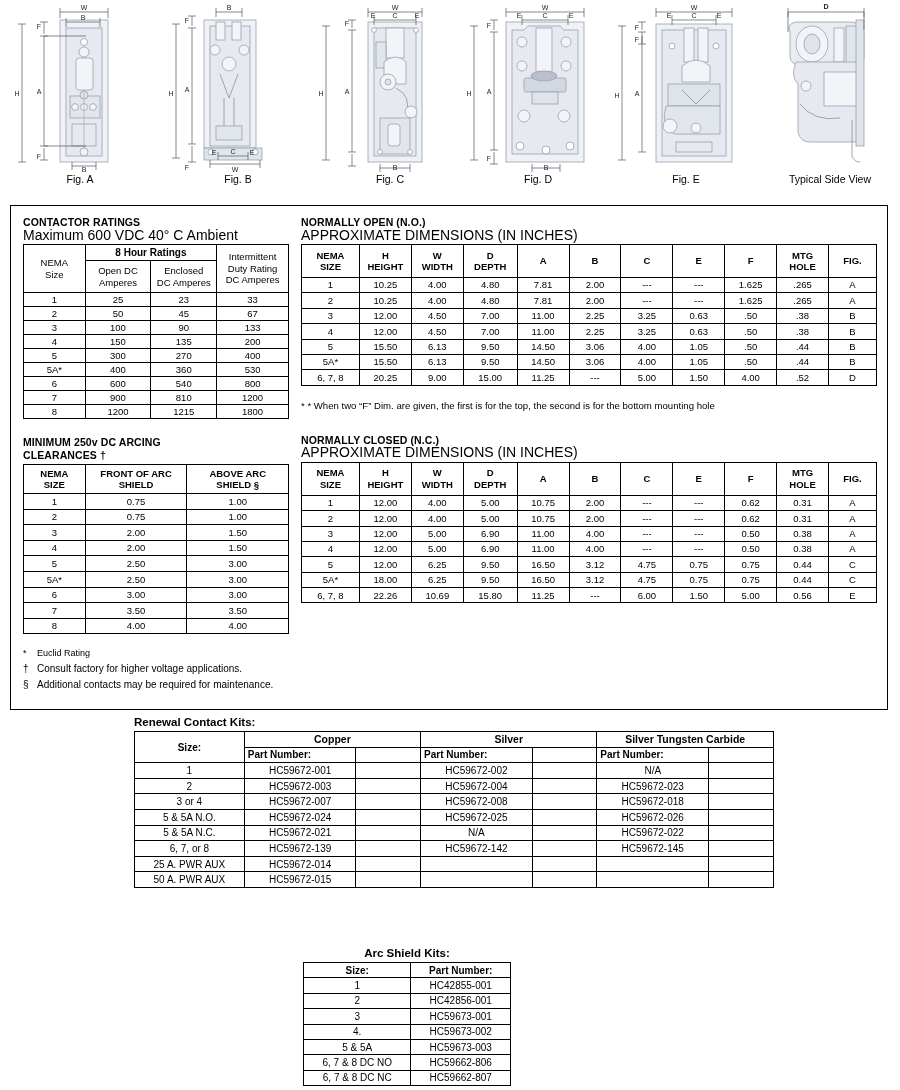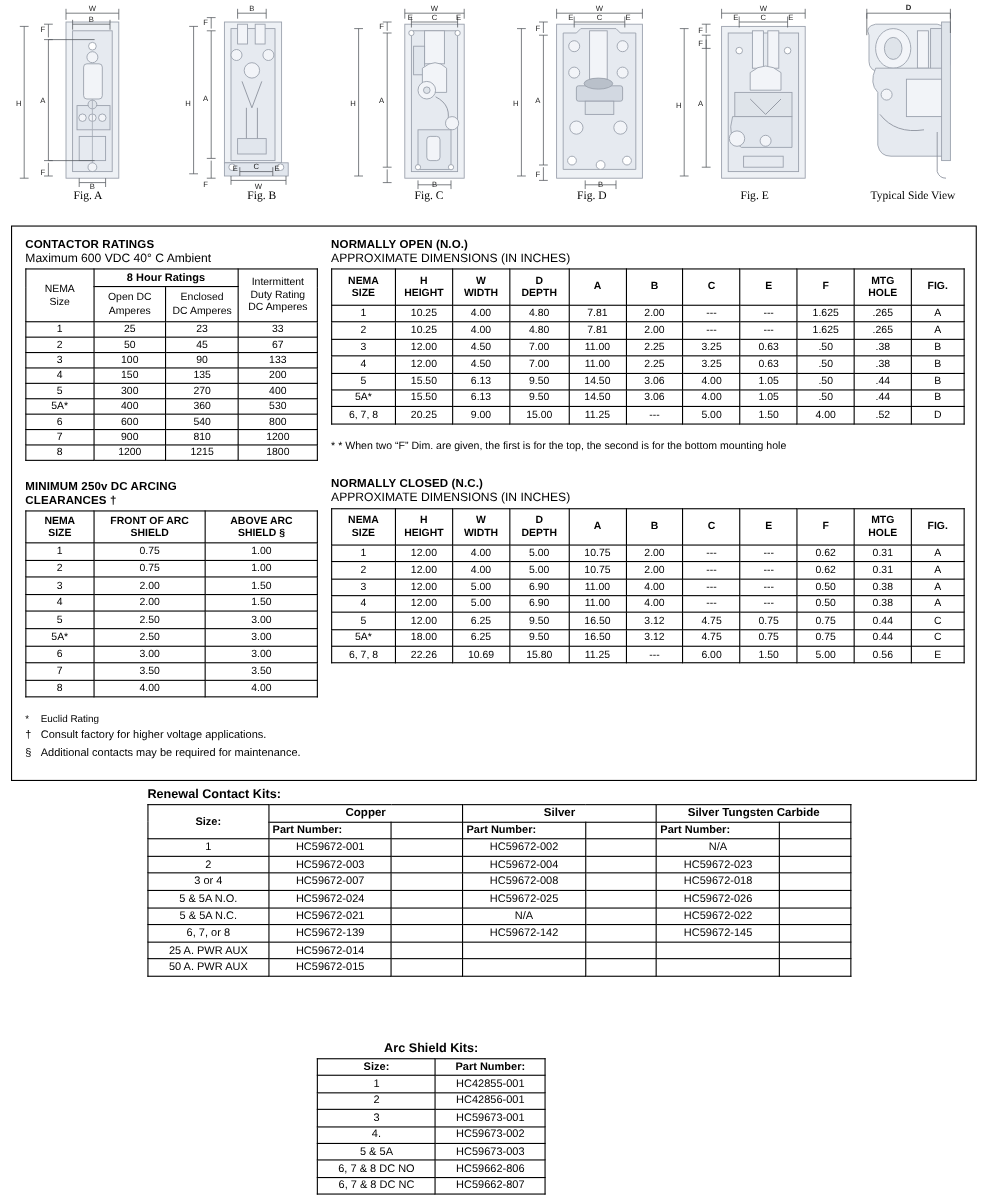--- a/index.html
+++ b/index.html
@@ -33,21 +33,21 @@
     align-items: center;
     justify-content: flex-start;
   }
   .fig-art {
     position: relative;
     width: 100%;
     height: 172px;
   }
   .fig-caption {
     font-size: 10.5px;
-    font-family: Liberation Serif, serif;
+    font-family: Liberation Sans, sans-serif;
     color: #000;
     text-align: center;
     line-height: 12px;
     margin-top: 1px;
     white-space: nowrap;
   }
   .fig-art svg { display:block; }
 
   
   #spec-panel {
@@ -69,21 +69,21 @@
   }
 
   .sect-title {
     font-size: 10.5px;
     font-weight: bold;
     letter-spacing: .1px;
     line-height: 12.5px;
     margin: 0;
   }
   .sect-sub {
-    font-size: 11px;
+    font-size: 14px;
     font-weight: normal;
     line-height: 12.5px;
     margin: 0 0 3px 0;
   }
 
   
   table.spec {
     border-collapse: collapse;
     font-size: 9.5px;
     font-family: "Liberation Sans", sans-serif;
@@ -189,21 +189,21 @@
   .kits-note {
     font-size: 10.4px;
     line-height: 14.5px;
     margin-top: 4px;
     width: 645px;
   }
 
   
   #arcshield-section {
     position: absolute;
-    left: 288px; top: 946px;
+    left: 303px; top: 946px;
     width: 260px;
   }
   table.arckits {
     border-collapse: collapse;
     font-size: 10px;
     font-family: "Liberation Sans", sans-serif;
     width: 208px;
   }
   table.arckits th, table.arckits td {
     border: 1.2px solid #000;

